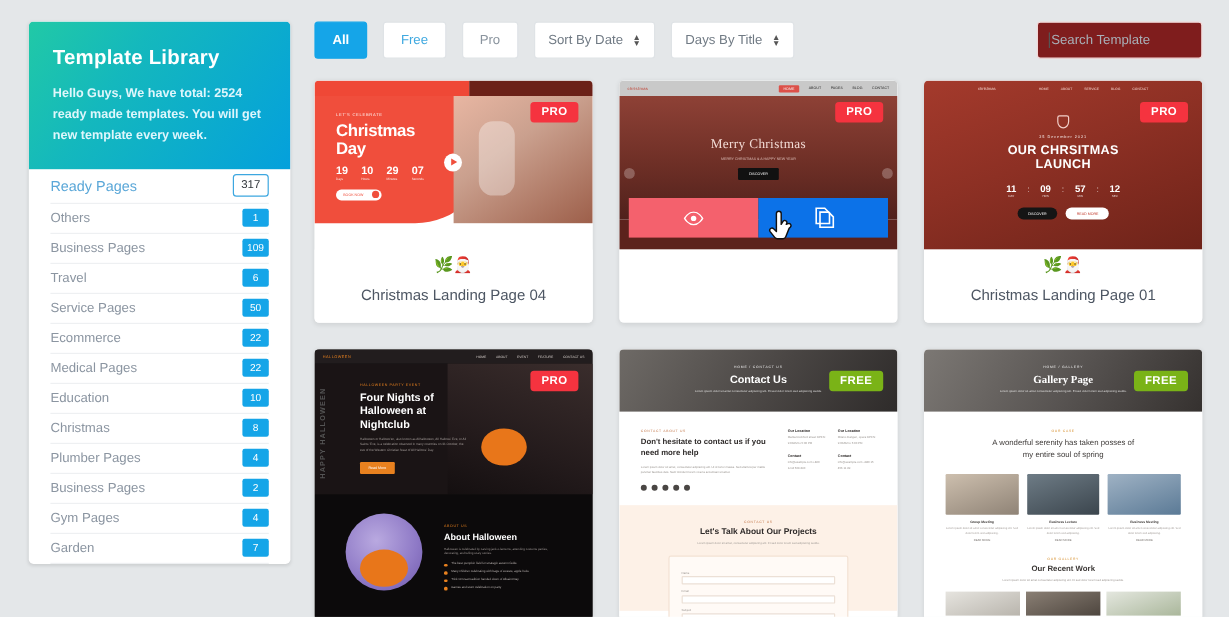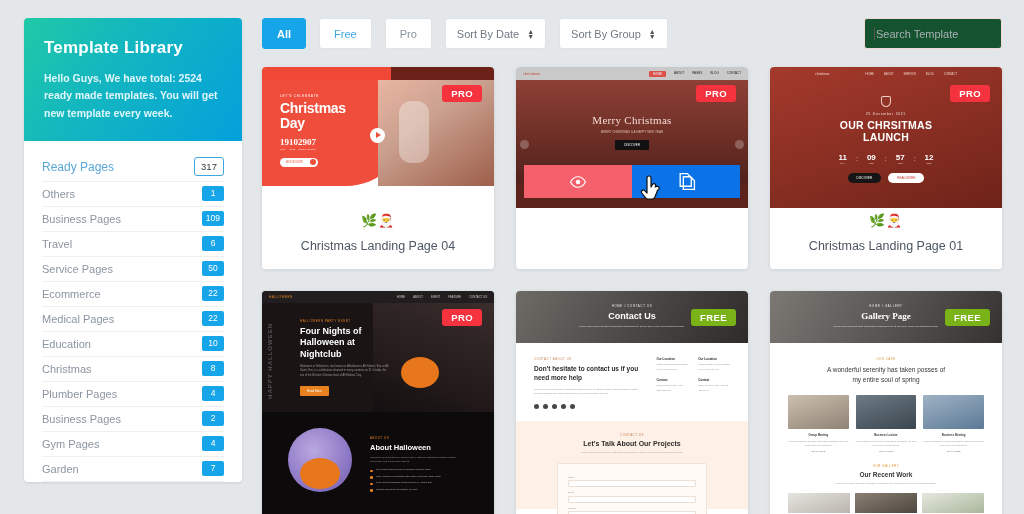--- a/index.html
+++ b/index.html
@@ -32,21 +32,21 @@
   .sb-sub { font-size: 10.5px; line-height: 1.65; color: #eafaff; font-weight: bold; opacity: .95; }
 
   .sb-list { padding: 0 18px; }
   .sb-row {
     display: flex; align-items: center; justify-content: space-between;
     height: 24.5px; padding: 12px 0;
     border-bottom: 1px solid #eef0f2;
     font-size: 11px; color: #8b95a1;
   }
   .sb-row:last-child { border-bottom: 1px solid #eef0f2; }
-  .sb-row.first { color: #5aa7d8; font-size: 12px; padding: 14px 0; margin-top: 12px; }
+  .sb-row.first { color: #5aa7d8; font-size: 12px; padding: 14px 0; }
   .badge {
     min-width: 22px; height: 15px; line-height: 15px; text-align: center;
     background: #15a5e8; color: #fff; font-size: 8.5px; border-radius: 2px;
     padding: 0 4px; font-weight: normal;
   }
   .badge.hollow {
     background: #fff; color: #33383d; border: 1px solid #3da7e0;
     min-width: 30px; height: 19px; line-height: 17px; border-radius: 3px; font-size: 9.5px;
   }
 
@@ -62,21 +62,21 @@
   .btn.active { background: #15a5e8; border-color: #15a5e8; color: #fff; font-weight: bold; }
   .btn.free { color: #3fa9e0; }
   .select {
     height: 31px; padding: 0 11px; border: 1px solid #dfe3e6; background: #fff;
     border-radius: 3px; font-size: 11px; color: #707a84; margin-right: 13px;
     display: flex; align-items: center; gap: 8px; cursor: pointer;
   }
   .caret { display: flex; flex-direction: column; line-height: 5px; font-size: 7px; color: #555; }
   .search {
     margin-left: auto; width: 138px; height: 31px;
-    border: 1px solid #f2d8d8; background: #14532d; border-radius: 3px;
+    border: 1px solid #f2d8d8; background: #7f1d1d; border-radius: 3px;
     display: flex; align-items: center; padding: 0 9px; cursor: text; position: relative;
   }
   .search .cursor { width: 1px; height: 13px; background: #555; margin-right: 1px; }
   .search .ph { font-size: 11px; color: #a8b0b8; }
 
   
   .grid {
     margin-top: 18px;
     display: grid;
     grid-template-columns: repeat(3, 1fr);
@@ -121,21 +121,21 @@
   .c1-red { flex: 1.25; background: #ef4836; }
   .c1-dark { flex: 1; background: #6b2118; }
   .c1-body { position: absolute; top: 13px; left: 0; right: 0; height: 106px; background: #fff; }
   .c1-left {
     position: absolute; left: 0; top: 0; width: 63%; height: 100%;
     background: #f04e3c; border-radius: 0 0 62px 0;
     padding: 14px 0 0 18px; color: #fff;
   }
   .c1-kicker { font-size: 3.4px; letter-spacing: .6px; opacity: .92; }
   .c1-h { font-size: 14px; font-weight: bold; line-height: 1.06; margin-top: 3px; letter-spacing:-.3px; }
-  .c1-count { display: flex; margin-top: 6px; font-family: Liberation Serif, serif; }
+  .c1-count { display: flex; gap: 11px; margin-top: 6px; }
   .c1-count .n { font-size: 9px; font-weight: bold; }
   .c1-count .l { font-size: 2.6px; opacity: .85; margin-top: 1px; }
   .c1-cta { margin-top: 7px; width: 38px; height: 9px; border-radius: 5px; background: #fff; position: relative; }
   .c1-cta span { position:absolute; left:6px; top:2.4px; font-size:3px; color:#f04e3c; }
   .c1-cta i { position:absolute; right:2px; top:1.6px; width:6px; height:6px; border-radius:50%; background:#f04e3c; }
   .c1-img {
     position: absolute; right: 0; top: 0; width: 50%; height: 100%;
     background: linear-gradient(145deg,#e8b6a2 0%, #caa08e 40%, #9d5f4a 100%);
   }
   .c1-img:after {
@@ -328,21 +328,21 @@
     <div class="toolbar">
       <div class="btn active">All</div>
       <div class="btn free">Free</div>
       <div class="btn">Pro</div>
 
       <div class="select">
         <span>Sort By Date</span>
         <span class="caret">▲<br>▼</span>
       </div>
       <div class="select">
-        <span>Sort By Group</span>
+        <span>Days By Title</span>
         <span class="caret">▲<br>▼</span>
       </div>
 
       <div class="search">
         <span class="cursor"></span>
         <span class="ph">Search Template</span>
       </div>
     </div>
 
     <div class="grid">

